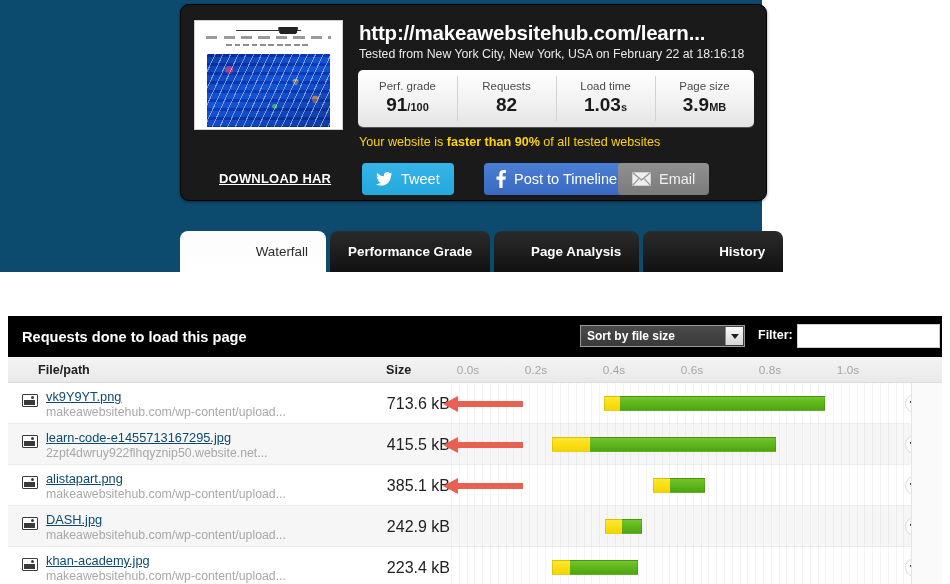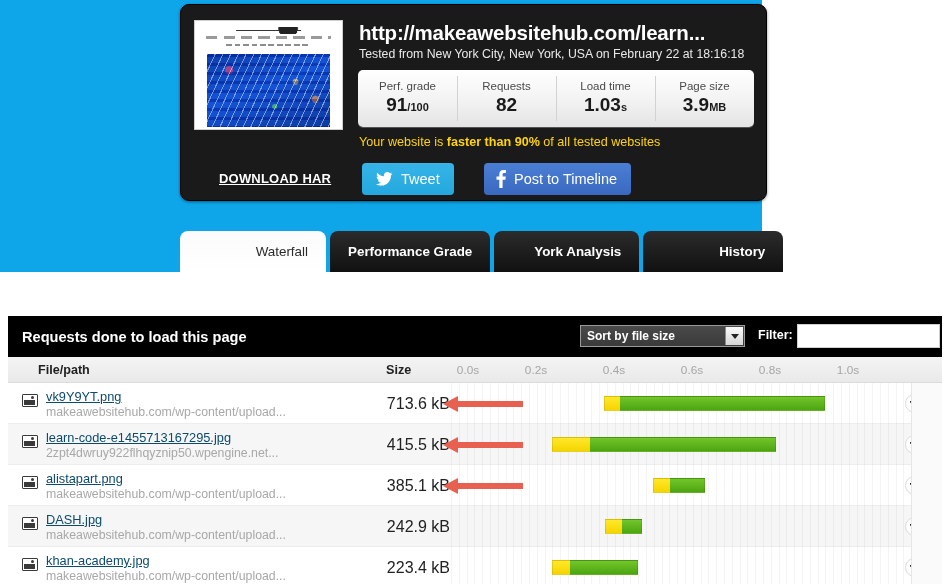--- a/index.html
+++ b/index.html
@@ -7,21 +7,21 @@
     width: 950px; height: 584px;
     font-family: "Liberation Sans", sans-serif;
     background: #ffffff;
     overflow: hidden;
   }
   #root { position: relative; width: 950px; height: 584px; }
 
   
   .yellow-band {
     position: absolute; left: 0; top: 0; width: 762px; height: 272px;
-    background: #0ea5e9;
+    background: #0c4a6e;
   }
   .summary-card {
     position: absolute; left: 180px; top: 4px;
     width: 587px; height: 197px;
     background: #1a1a1a;
     border-radius: 9px;
     border: 1px solid #000;
     box-shadow: 0 1px 3px rgba(0,0,0,.45);
   }
   .thumb-frame {
@@ -302,32 +302,42 @@
 
         <div class="sbtn sbtn-fb">
           <span>
             <svg width="10" height="18" viewBox="0 0 10 18">
                 <path fill="#fff" d="M6.6 18V9.8h2.8l.4-3.2H6.6V4.5c0-.9.3-1.6 1.6-1.6h1.7V0C9.6 0 8.6 0 7.4 0 5 0 3.3 1.5 3.3 4.2v2.4H.5v3.2h2.8V18h3.3z"></path>
               </svg>
           </span>
           <span>Post to Timeline</span>
         </div>
 
+        <div class="sbtn sbtn-mail">
+          <span>
+            <svg width="19" height="14" viewBox="0 0 19 14">
+                <rect x="0.5" y="0.5" width="18" height="13" fill="#efefef" stroke="#d0d0d0"></rect>
+                <path d="M0.5 0.5 L9.5 8 L18.5 0.5" fill="none" stroke="#9a9a9a" stroke-width="1.4"></path>
+                <path d="M0.5 13.5 L6.8 6.6 M18.5 13.5 L12.2 6.6" fill="none" stroke="#9a9a9a" stroke-width="1.2"></path>
+              </svg>
+          </span>
+          <span>Email</span>
+        </div>
       </div>
     </div>
 
     <div class="tabs">
       <div class="tab active" style="min-width:146px;">
           <span>Waterfall</span>
         </div>
       <div class="tab" style="min-width:148px;">
           <span>Performance Grade</span>
         </div>
       <div class="tab" style="min-width:145px;">
-          <span>York Analysis</span>
+          <span>Page Analysis</span>
         </div>
       <div class="tab" style="min-width:140px;padding-left:44px;">
           <span>History</span>
         </div>
     </div>
   </div>
 
   <div class="panel">
 
     <div class="wf-header">
@@ -374,21 +384,21 @@
             </svg>
           </div>
         </div>
         <div class="arrow" style="left: 435px; width: 80px; top: 13px; position: absolute;">
           <div class="shaft"></div>
           <div class="head"></div>
         </div>
         <div class="row alt" style="top: 41px;">
           <div class="ficon"></div>
           <div class="fname">learn-code-e1455713167295.jpg</div>
-          <div class="fpath">2zpt4dwruy922flhqyznip50.wpengine.net...</div>
+          <div class="fpath">2zpt4dwruy922flhqyznip50.website.net...</div>
           <div class="fsize">415.5 kB</div>
           <div class="wf-cell">
             <div class="gridlines"></div>
             <div class="bar bar-wait" style="left: 101px; width: 38px;"></div>
             <div class="bar bar-recv" style="left: 139px; width: 186px;"></div>
           </div>
           <div class="chev">
             <svg width="9" height="6" viewBox="0 0 9 6">
               <path d="M0.6 0.6 L4.5 4.6 L8.4 0.6" fill="none" stroke="#2b2b2b" stroke-width="1.8" stroke-linecap="round" stroke-linejoin="round"></path>
             </svg>

